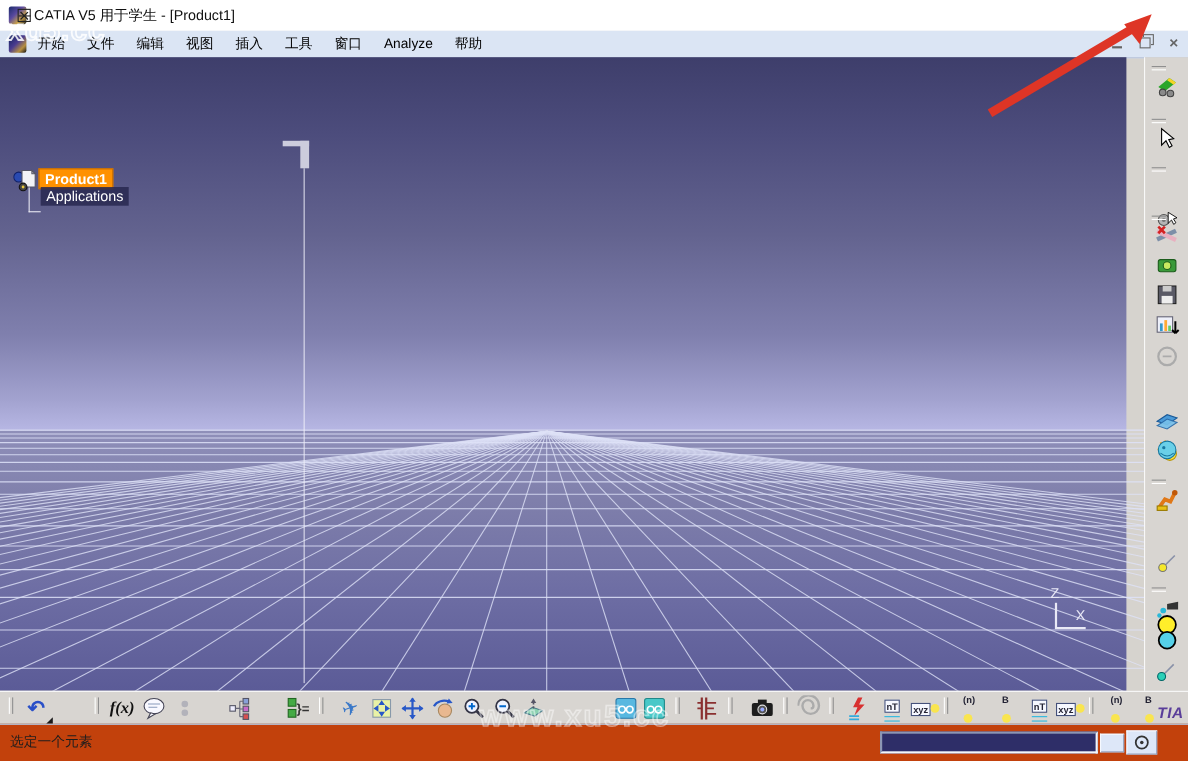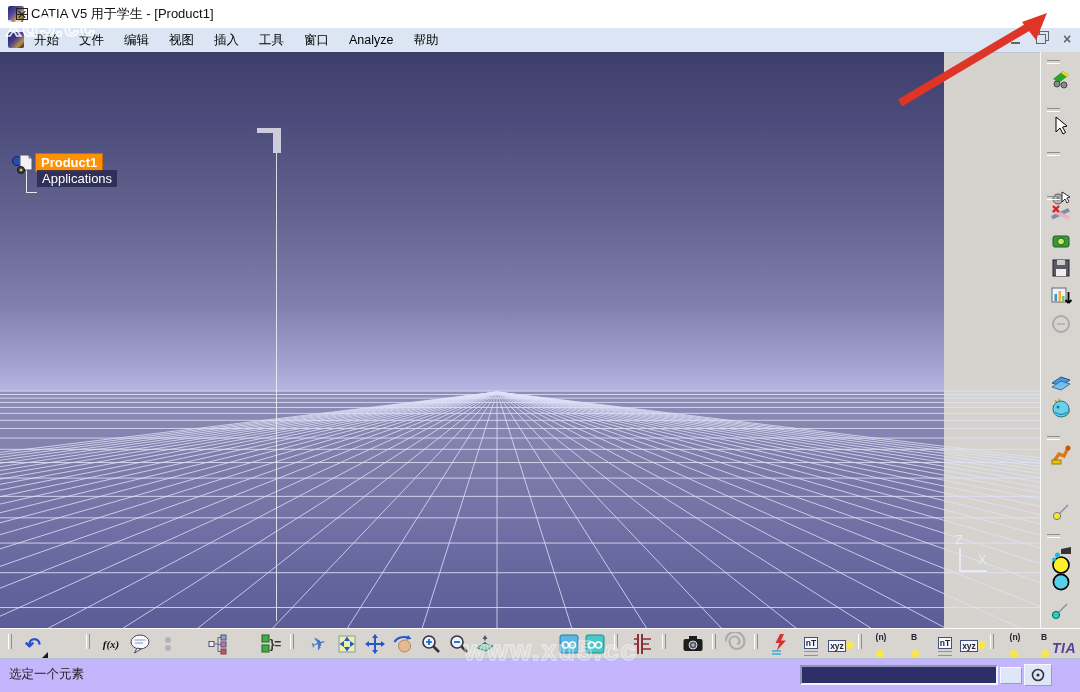--- a/index.html
+++ b/index.html
@@ -24,21 +24,21 @@
   .menu-appicon{width:16px;height:16px;margin-left:8px;border-radius:2px;
             background:linear-gradient(135deg,#10205c,#4a3c90 45%,#b89040 75%,#111)}
   .menu-item{padding:3px 10px;cursor:default}
   .mdi-btns{position:absolute;right:4px;top:3px;display:flex;gap:8px;align-items:center}
   .mdi-btn{width:18px;height:16px;display:flex;align-items:center;justify-content:center;color:#555}
   .g-mdi-min{width:9px;border-top:2px solid #666;margin-top:8px}
   .g-mdi-restore{width:8px;height:8px;border:1px solid #666;box-shadow:3px -3px 0 -1px #dbe5f4,3px -3px 0 0 #666}
   .g-mdi-close{font-size:14px;font-weight:bold;color:#666;line-height:1}
 
   
-  .viewport{position:absolute;top:52px;left:0;width:944px;height:576px;
+  .viewport{position:absolute;top:52px;left:0;width:1024px;height:576px;
     background:linear-gradient(180deg,
       #3e3e6b 0%, #4c4c7c 12%, #63638f 28%, #8080ae 44%, #a2a2cf 54%,
       #b6b6e3 58.7%, #8f8fb9 59%, #7f7fab 70%, #6e6ea4 84%, #5b5b97 100%);}
   .grid-svg{position:absolute;top:0;left:0;width:1040px;height:576px}
 
   
   .tree-node-label{position:absolute;font-size:13px;color:#ffffff;padding:1px 5px;white-space:nowrap}
   .lbl-product{left:35px;top:101px;background:#ff9100;border:1px solid #c56c00;font-weight:bold;color:#fff}
   .lbl-apps{left:37px;top:118px;background:rgba(40,40,80,0.85)}
   .tree-branch{position:absolute;left:26px;top:118px;width:10px;height:22px;
@@ -66,48 +66,48 @@
   .bottom-toolbar{position:absolute;top:628px;left:0;width:1080px;height:30px;background:#d8d5d1;
                   border-top:1px solid #fafafa;box-shadow:inset 0 -1px 0 #a0a0a0}
   .bt-ic{position:absolute;top:3px;width:26px;height:24px;display:flex;align-items:center;justify-content:center;cursor:default}
   .bt-handle{position:absolute;top:5px;width:2px;height:15px;border-left:1px solid #fff;border-right:1px solid #8f8f8f}
   .fly{position:relative}
   .fly::after{content:"";position:absolute;right:-2px;bottom:-2px;width:0;height:0;
               border-left:6px solid transparent;border-bottom:6px solid #1a1a1a}
   .uglyph{font-size:19px;line-height:1}
   .undo-g{color:#2a50c8;font-weight:bold}
   .redo-g{color:#9d9da2;font-weight:bold}
-  .fx-g{font-family:"Liberation Serif",serif;font-style:italic;font-weight:bold;font-size:11px;color:#111}
+  .fx-g{font-family:"Liberation Serif",serif;font-style:italic;font-weight:bold;font-size:15px;color:#111}
   .plane-g{color:#3a78c8;font-size:18px;display:inline-block;transform:rotate(-18deg)}
   .tinybox{border:1px solid #44507a;background:#f6f8ff;font-size:8.5px;font-weight:bold;color:#223;
            padding:0 1px;line-height:10px;display:inline-block}
   .cyan-underline{display:block;width:14px;height:3px;border-top:1px solid #2ab8e0;border-bottom:1px solid #2ab8e0;margin-top:1px}
   .yellow-dot{display:inline-block;width:8px;height:8px;border-radius:50%;background:#ffe838;opacity:0.85}
   .rule-g{font-size:12px;font-weight:bold;color:#333}
   .meas-lbl{font-size:8.5px;font-weight:bold;color:#223;line-height:9px}
 
   .catia-logo{position:absolute;left:1052px;top:640px;font-size:14px;font-weight:bold;font-style:italic;
               color:#5a3e9a;letter-spacing:0.5px}
 
   
-  .statusbar{position:absolute;top:658px;left:0;width:1080px;height:34px;background:#c4b5fd;
+  .statusbar{position:absolute;top:658px;left:0;width:1080px;height:34px;background:#c2410c;
              border-top:1px solid #b4c0d8;font-size:12.5px;color:#1d1d1d}
   .status-msg{position:absolute;left:9px;top:7px}
   .power-input{position:absolute;left:800px;top:6px;width:194px;height:16px;background:#2e2e68;
                border:2px solid;border-color:#8c96b4 #f2f5fb #f2f5fb #8c96b4}
   .sb-btn{position:absolute;background:#dde7f8;border:1px solid;border-color:#f6f9ff #94a0bc #94a0bc #f6f9ff;
           display:flex;align-items:center;justify-content:center}
   .sb-btn1{left:1000px;top:8px;width:20px;height:15px}
   .sb-btn2{left:1024px;top:5px;width:26px;height:20px}
 
   
   .wm{position:absolute;font-weight:700;pointer-events:none;z-index:70;
       color:rgba(255,255,255,0.10);-webkit-text-stroke:1.6px rgba(255,255,255,0.85)}
   .wm-top{left:6px;top:12px;font-size:27px;letter-spacing:1px}
-  .wm-bottom{left:464px;top:636px;font-size:27px;letter-spacing:2px;
+  .wm-bottom{left:436px;top:636px;font-size:27px;letter-spacing:2px;
              -webkit-text-stroke:1.4px rgba(255,255,255,0.45);color:rgba(255,255,255,0.07)}
   .arrow-overlay{position:absolute;top:0;left:0;width:1080px;height:692px;z-index:80;pointer-events:none}
 </style>
 </head>
 <body>
 
 <div class="titlebar">
   <div class="app-icon"></div>
   <div class="title-text">CATIA V5 用于学生 - [Product1]</div>
 </div>

